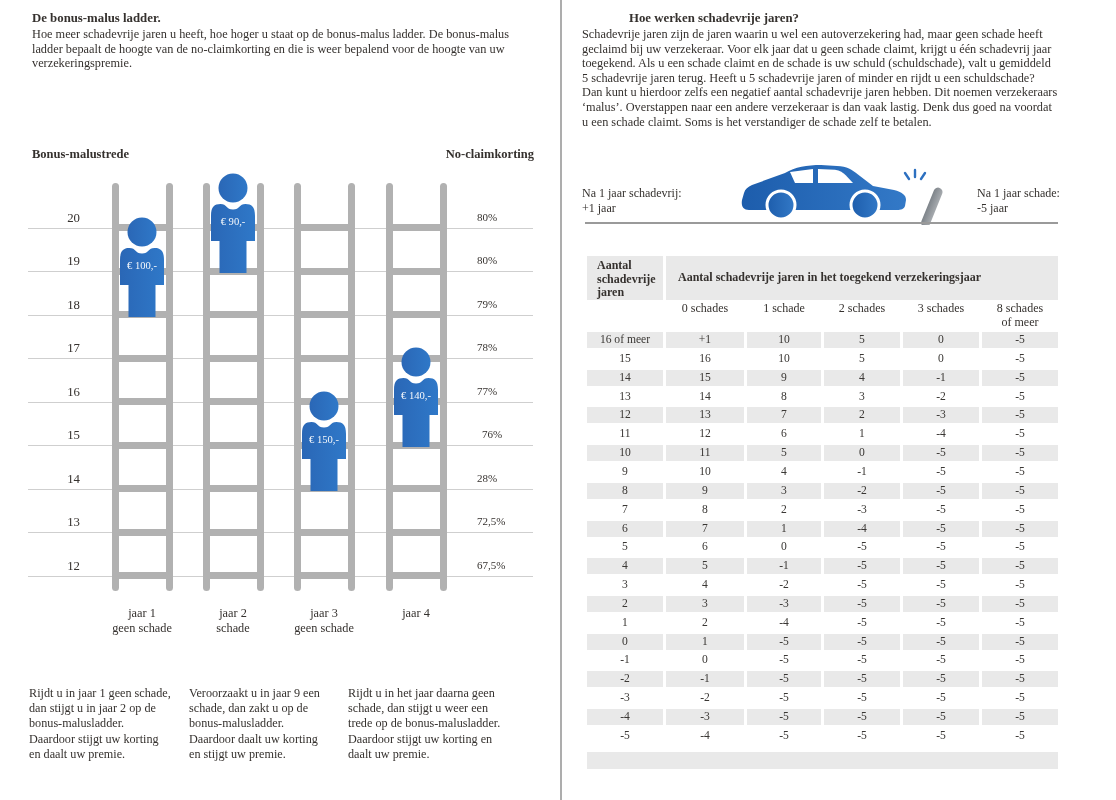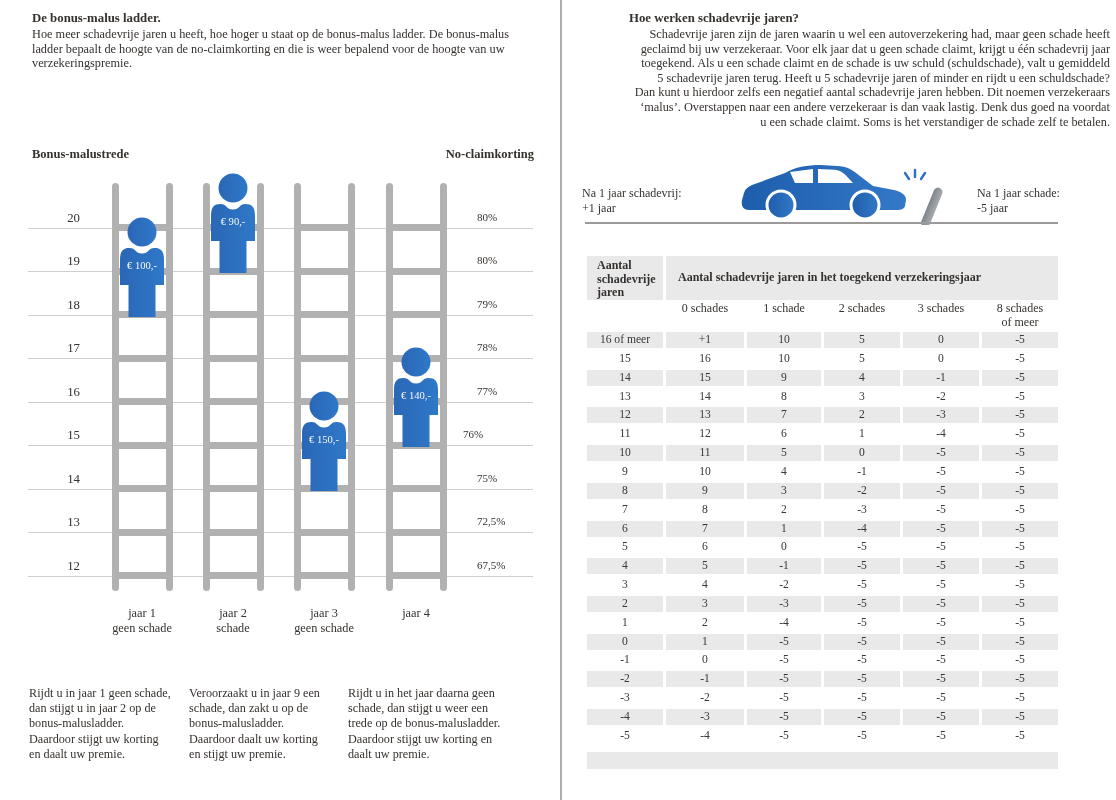--- a/index.html
+++ b/index.html
@@ -30,21 +30,21 @@
   }
   .ladder-caption{width:130px;text-align:center;top:606px;font-size:12.3px;line-height:15px;}
   .tip{top:666px;width:162px;font-size:12.2px;line-height:15.2px;margin-top:20px;}
   #tip-0{left:29px;} #tip-1{left:189px;} #tip-2{left:348px;}
 
   
   #page-divider{left:560px;top:0;width:2px;height:800px;background:#adadad;}
 
   
   #rp-title{left:582px;top:11px;font-size:12.8px;margin-left:47px;}
-  #rp-intro{left:582px;top:27px;width:528px;text-align:right;}
+  #rp-intro{left:582px;top:27px;width:528px;}
   #car-left-label{left:582px;top:186px;width:140px;}
   #car-right-label{left:977px;top:186px;width:130px;}
   #car-box{left:737px;top:163px;width:210px;height:62px;}
   #ground-line{left:585px;top:222px;width:473px;height:2px;background:#9a9a9a;}
 
   
   .tcell{background:#e9e9e9;}
   #t-corner{left:587px;top:256px;width:76px;height:44px;}
   #t-corner .txt{padding:3px 12px 0 10px;font-size:12px;line-height:13.6px;}
   #t-span{left:666px;top:256px;width:392px;height:44px;}
@@ -77,24 +77,24 @@
       <div class="abs trede-label" style="left: 28px; top: 297.5px;">18</div>
       <div class="abs korting-label" style="left: 477px; top: 297.5px;">79%</div>
       <div class="abs grid-line" style="left: 28px; top: 358px; width: 505px;"></div>
       <div class="abs trede-label" style="left: 28px; top: 341px;">17</div>
       <div class="abs korting-label" style="left: 477px; top: 341px;">78%</div>
       <div class="abs grid-line" style="left: 28px; top: 401.5px; width: 505px;"></div>
       <div class="abs trede-label" style="left: 28px; top: 384.5px;">16</div>
       <div class="abs korting-label" style="left: 477px; top: 384.5px;">77%</div>
       <div class="abs grid-line" style="left: 28px; top: 445px; width: 505px;"></div>
       <div class="abs trede-label" style="left: 28px; top: 428px;">15</div>
-      <div class="abs korting-label" style="left: 463px; top: 428px;">76%</div>
+      <div class="abs korting-label" style="left: 482px; top: 428px;">76%</div>
       <div class="abs grid-line" style="left: 28px; top: 488.5px; width: 505px;"></div>
       <div class="abs trede-label" style="left: 28px; top: 471.5px;">14</div>
-      <div class="abs korting-label" style="left: 477px; top: 471.5px;">75%</div>
+      <div class="abs korting-label" style="left: 477px; top: 471.5px;">28%</div>
       <div class="abs grid-line" style="left: 28px; top: 532px; width: 505px;"></div>
       <div class="abs trede-label" style="left: 28px; top: 515px;">13</div>
       <div class="abs korting-label" style="left: 477px; top: 515px;">72,5%</div>
       <div class="abs grid-line" style="left: 28px; top: 575.5px; width: 505px;"></div>
       <div class="abs trede-label" style="left: 28px; top: 558.5px;">12</div>
       <div class="abs korting-label" style="left: 477px; top: 558.5px;">67,5%</div>
       <div class="abs rung" style="left: 115px; top: 224px; width: 54px;"></div>
       <div class="abs rung" style="left: 115px; top: 267.5px; width: 54px;"></div>
       <div class="abs rung" style="left: 115px; top: 311px; width: 54px;"></div>
       <div class="abs rung" style="left: 115px; top: 354.5px; width: 54px;"></div>

